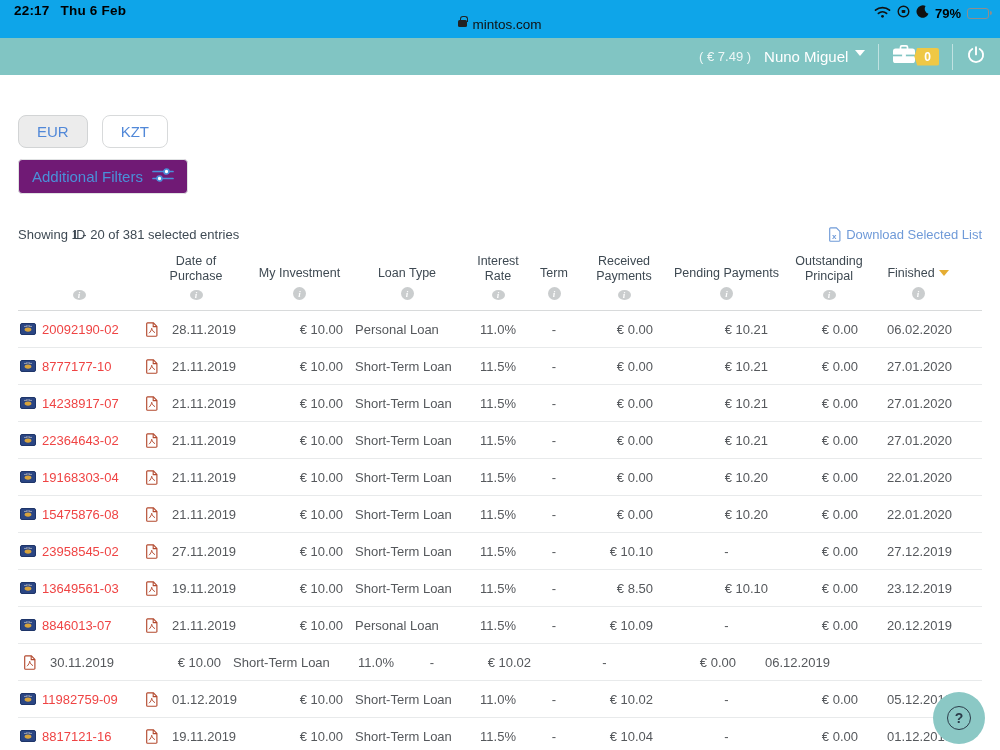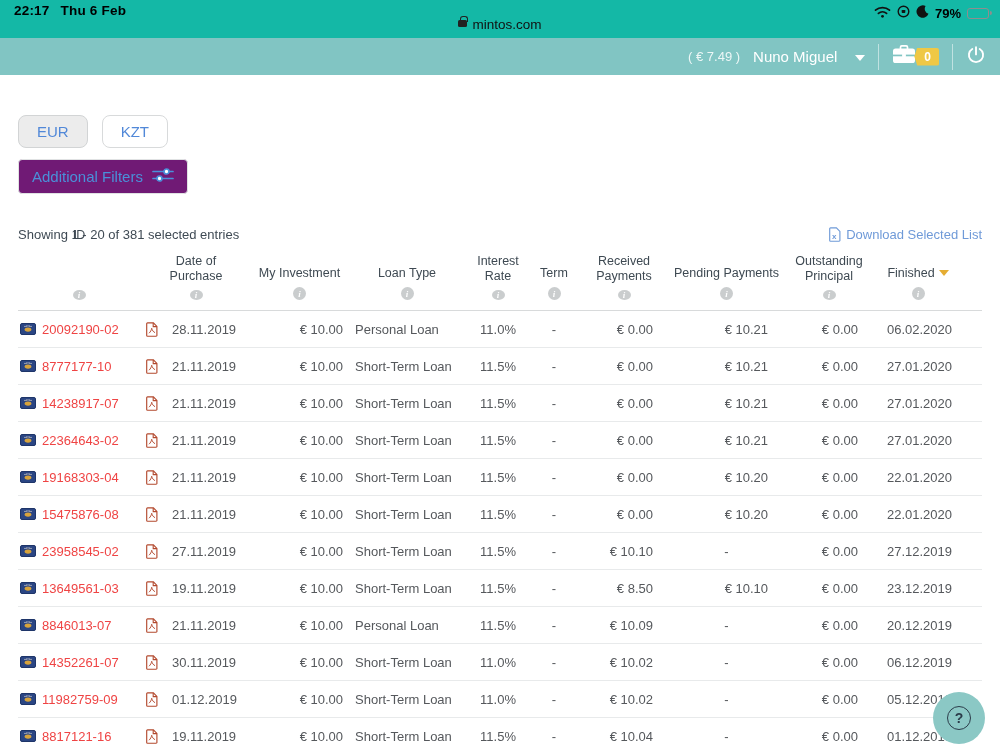--- a/index.html
+++ b/index.html
@@ -1,40 +1,40 @@
 <!DOCTYPE html>
 <html><head>
 <meta charset="utf-8">
 <style>
   * { margin:0; padding:0; box-sizing:border-box; }
   html,body { width:1000px; height:750px; overflow:hidden; background:#fff;
     font-family:"Liberation Sans", sans-serif; }
 
   
-  .status-bar { position:relative; height:38px; background:#14b8a6; }
+  .status-bar { position:relative; height:38px; background:#0ea5e9; }
   .sb-left { position:absolute; top:3px; left:14px; display:flex; gap:11px;
     font-size:13.5px; font-weight:700; color:#000; letter-spacing:.2px; }
   .sb-right { position:absolute; top:4px; right:8px; display:flex; align-items:center; gap:6px; }
   .sb-pct { font-size:13px; font-weight:600; color:#000; }
   .battery { display:inline-flex; align-items:center; }
   .batt-body { width:22px; height:11px; border:1px solid #8e8e8e; border-radius:3px; padding:1px; }
   .batt-fill { height:100%; width:79%; background:#111; border-radius:1.5px; }
   .batt-nub { width:2px; height:4px; background:#8e8e8e; border-radius:0 2px 2px 0; margin-left:1px; }
   .sb-url { position:absolute; top:17px; left:0; width:100%; display:flex;
     justify-content:center; align-items:flex-start; gap:5px; font-size:13.5px; color:#111; }
   .lock-icon { position:relative; width:9px; height:7px; background:#222;
     border-radius:1.5px; margin-top:3px; display:inline-block; }
   .lock-icon::before { content:''; position:absolute; top:-4px; left:1.2px; width:6px;
     height:5px; border:1.5px solid #222; border-bottom:none; border-radius:3px 3px 0 0; }
 
   
   .app-header { height:37px; background:#81c5c3; display:flex; align-items:center;
     justify-content:flex-end; padding-right:14px; gap:13px; }
   .balance { color:rgba(255,255,255,.85); font-size:13px; }
-  .user-menu { display:flex; align-items:center; gap:18px; color:#fff; font-size:15px; cursor:pointer; }
+  .user-menu { display:flex; gap:7px; color:#fff; font-size:15px; cursor:pointer; }
   .caret-down { width:0; height:0; border-left:5px solid transparent;
     border-right:5px solid transparent; border-top:6px solid #fff; margin-top:2px; }
   .hdr-div { width:1px; height:26px; background:rgba(255,255,255,.5); }
   .briefcase-wrap { display:flex; align-items:center; cursor:pointer; }
   .badge { background:#efc845; color:#fff; font-size:12px; font-weight:700;
     padding:2px 8px; border-radius:2px; margin-left:-2px;
     clip-path:polygon(0 50%, 12% 0, 100% 0, 100% 100%, 12% 100%); padding-left:10px; }
   .power-btn { display:flex; align-items:center; cursor:pointer; }
 
   
@@ -559,34 +559,20 @@
           <div class="td c-inv">€ 10.00</div>
           <div class="td c-type">Personal Loan</div>
           <div class="td c-rate">11.5%</div>
           <div class="td c-term dash">-</div>
           <div class="td c-recv">€ 10.09</div>
           <div class="td c-pend dash">-</div>
           <div class="td c-out">€ 0.00</div>
           <div class="td c-fin">20.12.2019</div>
         </div>
         <div class="row">
-          <div class="td c-id">
-            <span class="flag">
-              <svg width="16" height="12" viewBox="0 0 16 12">
-                <rect x="0.5" y="0.5" width="15" height="11" rx="1.5" fill="#2a4583" stroke="#1e3569"></rect>
-                <ellipse cx="8" cy="6.6" rx="3.4" ry="2.1" fill="#d7a33c"></ellipse>
-                <circle cx="5" cy="3.4" r="0.55" fill="#eee6d8"></circle>
-                <circle cx="6.5" cy="3" r="0.55" fill="#eee6d8"></circle>
-                <circle cx="8" cy="2.9" r="0.55" fill="#eee6d8"></circle>
-                <circle cx="9.5" cy="3" r="0.55" fill="#eee6d8"></circle>
-                <circle cx="11" cy="3.4" r="0.55" fill="#eee6d8"></circle>
-              </svg>
-            </span>
-            <a class="id-link">14352261-07</a>
-          </div>
           <div class="td c-date">
             <span class="pdf">
               <svg width="12" height="15" viewBox="0 0 12 15">
                 <path d="M1.5 0.9 H7.4 L10.9 4.4 V13.4 A0.8 0.8 0 0 1 10.1 14.2 H1.5 A0.8 0.8 0 0 1 0.7 13.4 V1.7 A0.8 0.8 0 0 1 1.5 0.9 Z" fill="none" stroke="#b3492e" stroke-width="1.15"></path>
                 <path d="M7.2 0.9 V4.6 H10.9" fill="none" stroke="#b3492e" stroke-width="1.1"></path>
                 <path d="M3 11.2 C4.6 9.8 5.4 8 5.7 6.3 C6.2 8.2 7.2 9.9 9 10.6" fill="none" stroke="#b3492e" stroke-width="0.95"></path>
               </svg>
             </span>
             <span>30.11.2019</span>
           </div>

